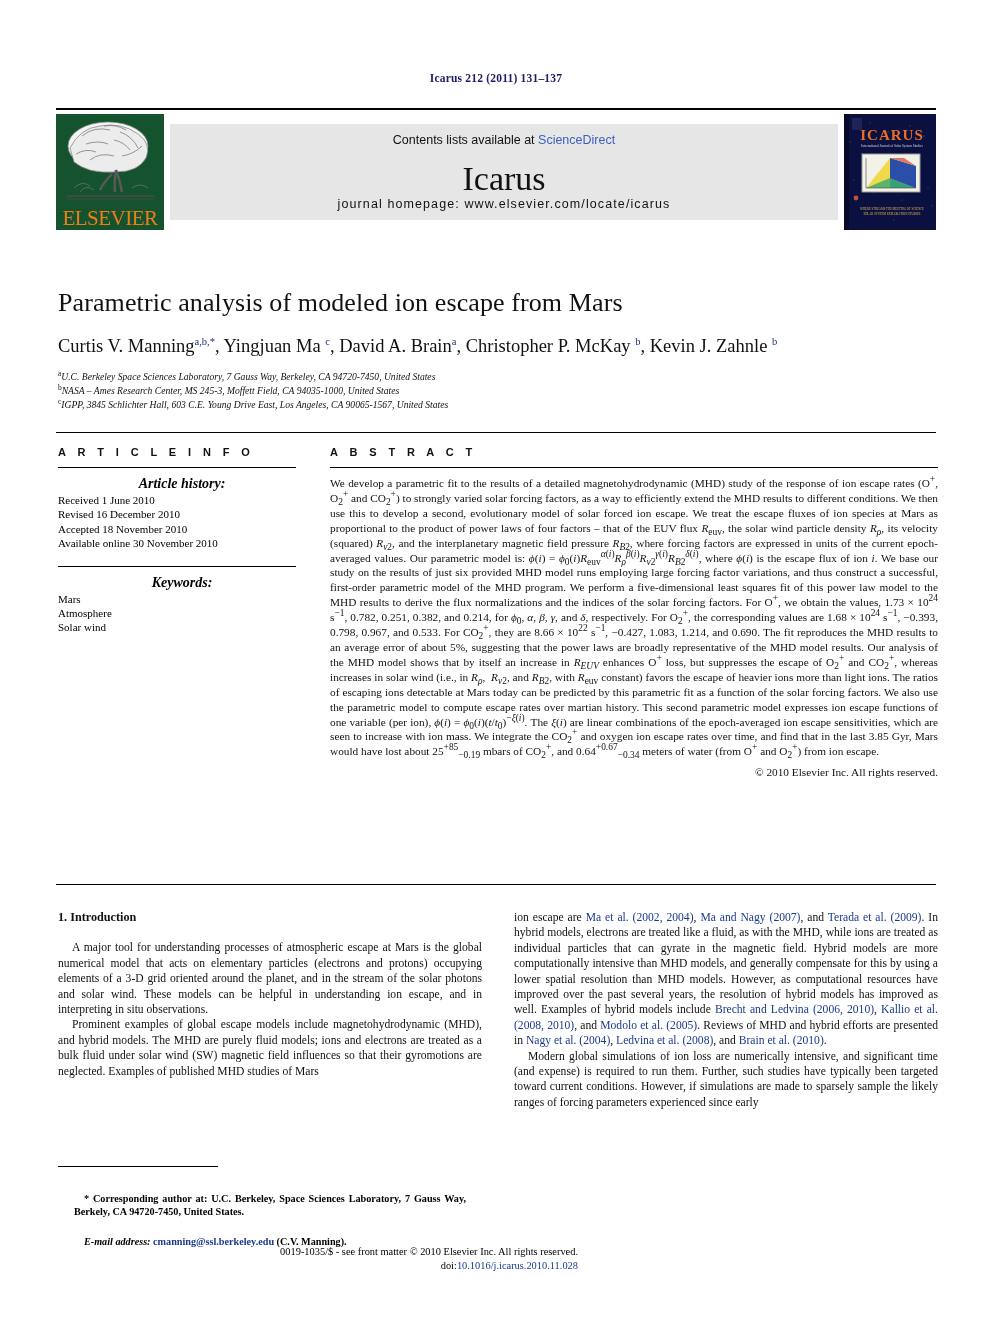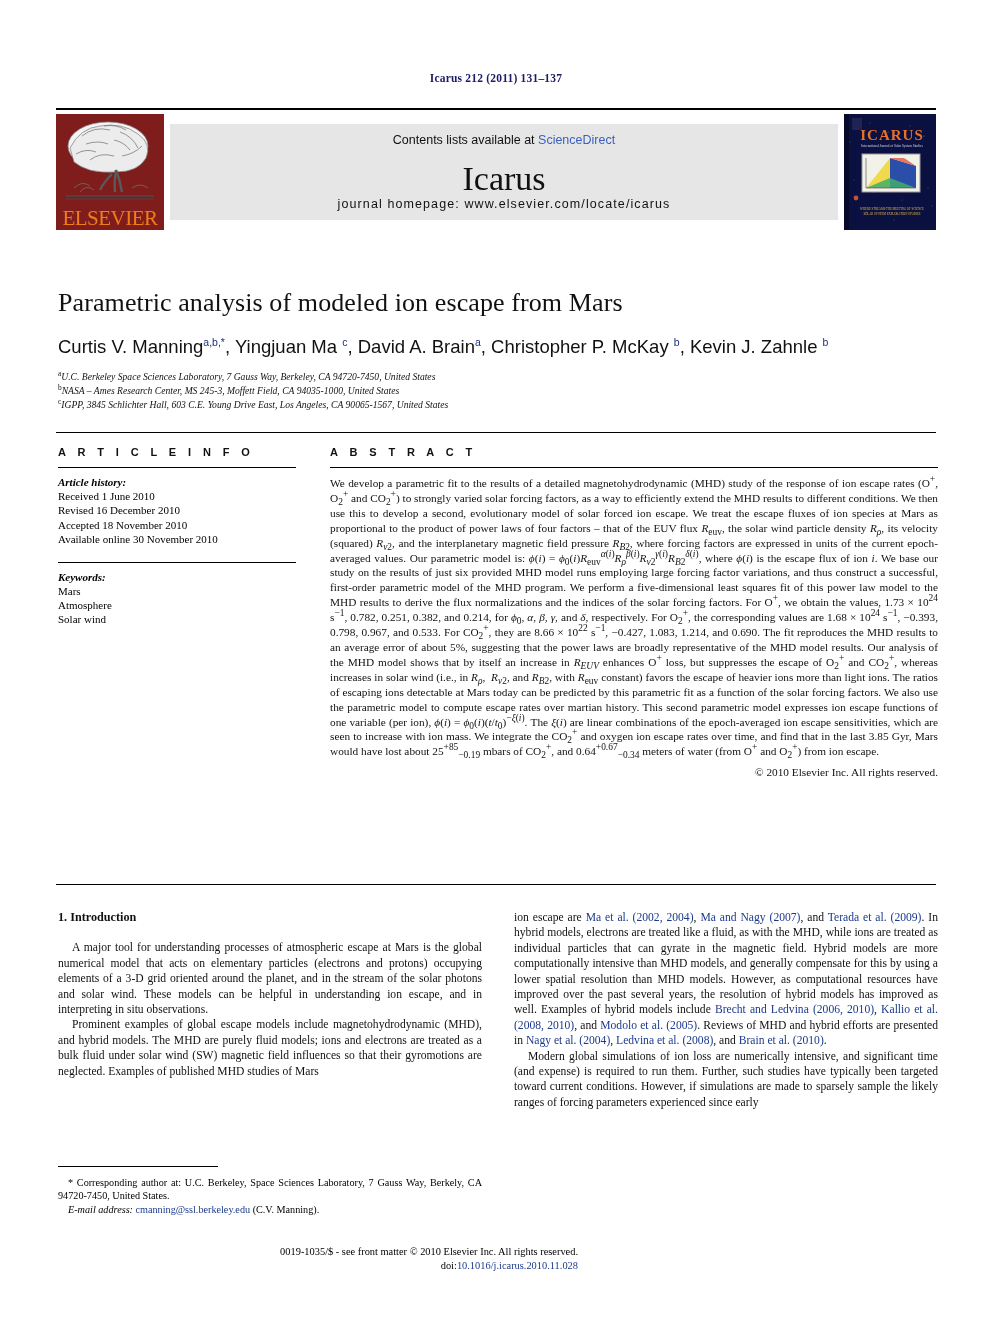--- a/index.html
+++ b/index.html
@@ -41,21 +41,21 @@
   .masthead-inner {
     position: absolute;
     left: 0; top: 4px;
     width: 880px; height: 116px;
     display: flex;
     align-items: stretch;
   }
   .elsevier-logo {
     width: 108px; flex: 0 0 108px;
     position: relative;
-    background: #7f1d1d;
+    background: #14532d;
     overflow: hidden;
   }
   .elsevier-tree {
     position: absolute;
     left: 4px; top: 2px;
     width: 100px; height: 88px;
   }
   .elsevier-word {
     position: absolute;
     left: 0; bottom: 1px;
@@ -119,21 +119,21 @@
     font-family: "Liberation Serif", serif;
     font-weight: 400;
     color: #111;
     letter-spacing: .1px;
   }
   .authors {
     position: absolute;
     left: 58px; top: 336px;
     width: 880px;
     font-size: 18.5px;
-    font-family: Liberation Sans, sans-serif;
+    font-family: Liberation Serif, serif;
     color: #111;
   }
   .authors sup { font-size: 10.5px; color: #1b2f7a; }
 
   .affils {
     position: absolute;
     left: 58px; top: 370px;
     width: 880px;
     font-size: 9.6px;
     font-style: italic;
@@ -170,22 +170,23 @@
     margin-bottom: 9px;
   }
   .info-hr {
     border-top: 1px solid #000;
     margin: 0 0 8px 0;
     width: 238px;
   }
   .info-label {
     font-style: italic;
     font-weight: bold;
-    font-size: 11px;
+    font-size: 14px;
     margin-bottom: 1px;
+    text-align: center;
   }
   .info-line {
     font-size: 11px;
     line-height: 14.4px;
   }
   .info-gap { height: 15px; }
 
   .abstract-col {
     position: absolute;
     left: 330px; top: 446px;
@@ -246,21 +247,21 @@
     border-top: 1px solid #000;
   }
   .footnotes {
     position: absolute;
     left: 58px; top: 1176px;
     width: 424px;
     font-size: 10.2px;
     line-height: 13.4px;
     text-align: justify;
   }
-  .footnotes p { margin: 0; text-indent: 10px; }
+  .footnotes p { margin: 16px; text-indent: 10px; font-weight: bold; }
   .email-link { color: #1b3a8c; }
   .email-label { font-style: italic; }
 
   .imprint {
     position: absolute;
     left: 58px; top: 1245px;
     width: 520px;
     font-size: 10.4px;
     line-height: 14px;
     text-align: right;

